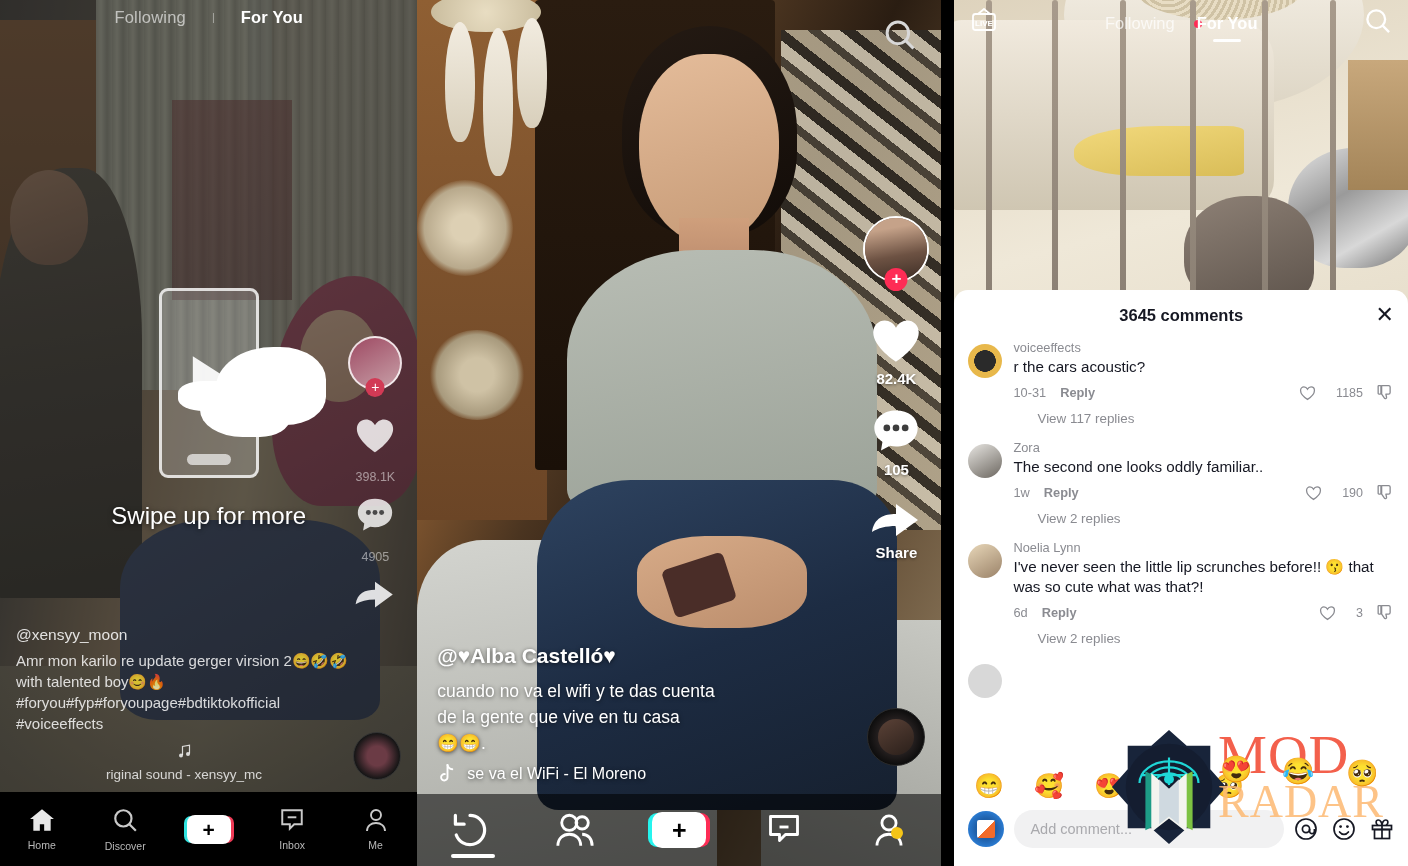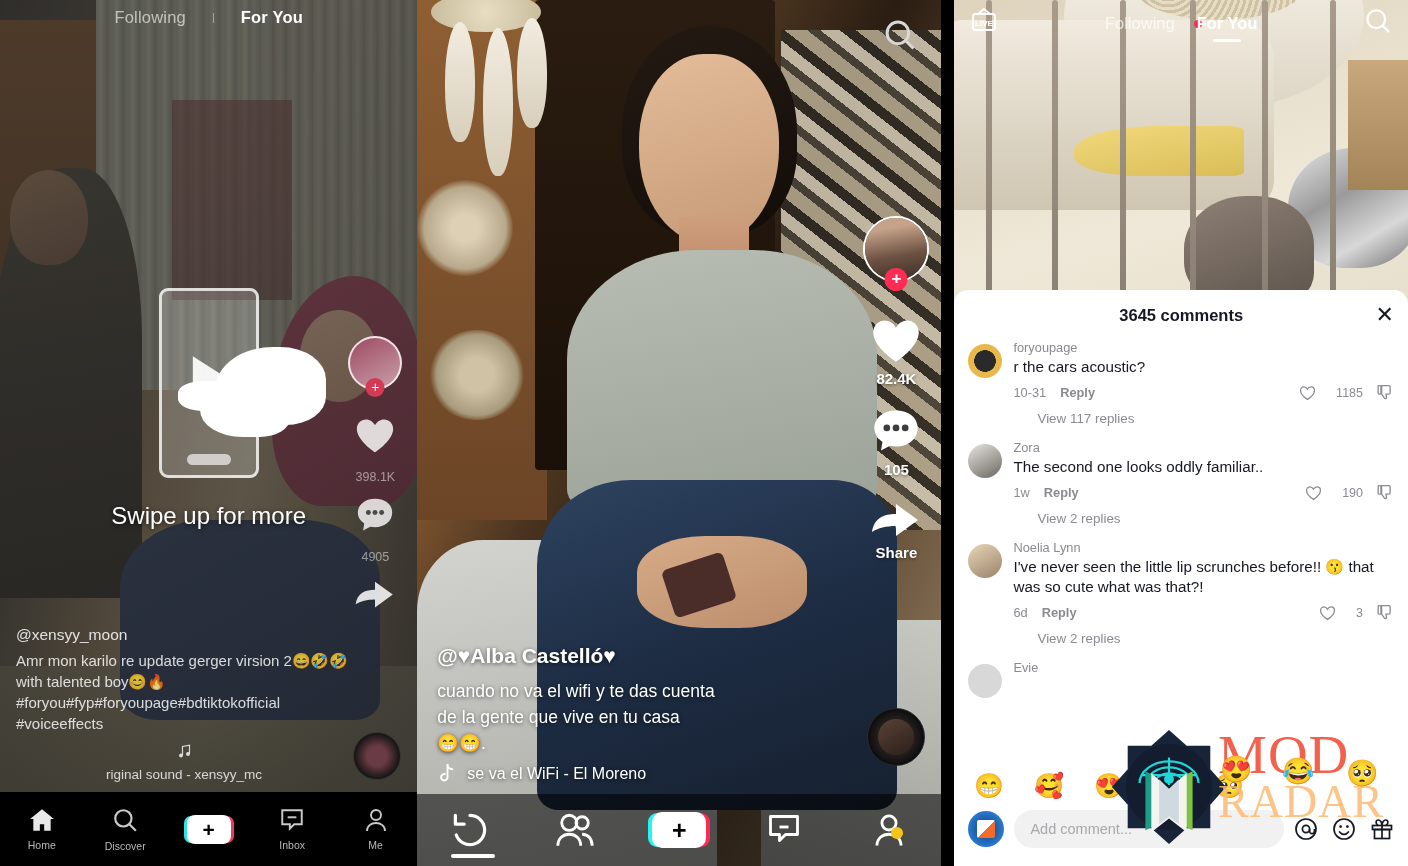--- a/index.html
+++ b/index.html
@@ -645,21 +645,21 @@
       <div class="sheet-head">
         <span class="title">3645 comments</span>
         <span class="close">✕</span>
       </div>
 
       <div class="clist">
 
         <div class="crow">
           <div class="cav a1"></div>
           <div class="cbody">
-            <div class="cname">foryoupage</div>
+            <div class="cname">voiceeffects</div>
             <div class="ctext">r the cars acoustic?</div>
             <div class="cmeta">
               <span>10-31</span>
               <span class="reply">Reply</span>
               <span class="spacer"></span>
               <span class="likes">
                 <svg width="17" height="16" viewBox="0 0 24 22" aria-hidden="true">
                   <path d="M12 20C12 20 2.2 13.8 2.2 7.5 2.2 4.5 4.5 2.5 7 2.5c2 0 3.9 1.3 5 3.1 1.1-1.8 3-3.1 5-3.1 2.5 0 4.8 2 4.8 5 0 6.3-9.8 12.5-9.8 12.5Z" stroke="#8a8b91" fill="none" stroke-width="1.8"></path>
                 </svg>
                 <span>1185</span>
@@ -716,23 +716,20 @@
                 <path d="M6 2h9a2 2 0 0 1 2 2v7a2 2 0 0 1-2 2h-3.5l.9 4.2a1.6 1.6 0 0 1-3 .9L6 13V2Z" stroke="#8a8b91" fill="none" stroke-width="1.7" stroke-linejoin="round"></path>
                 <rect x="1.5" y="2" width="3.6" height="11" rx="1" stroke="#8a8b91" fill="none" stroke-width="1.7"></rect>
               </svg>
             </div>
             <div class="creplies">View 2 replies</div>
           </div>
         </div>
 
         <div class="crow">
           <div class="cav a4"></div>
-          <div class="cbody">
-            <div class="cname">Evie</div>
-          </div>
         </div>
 
       </div>
 
       <div class="emobar">
         <span>😁</span>
         <span>🥰</span>
         <span>😍</span>
         <span>😂</span>
         <span>🥺</span>

